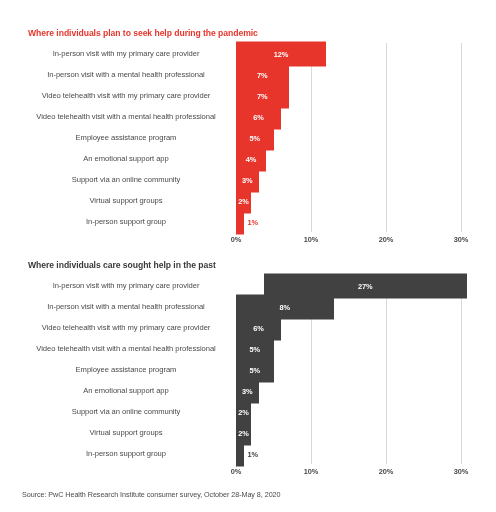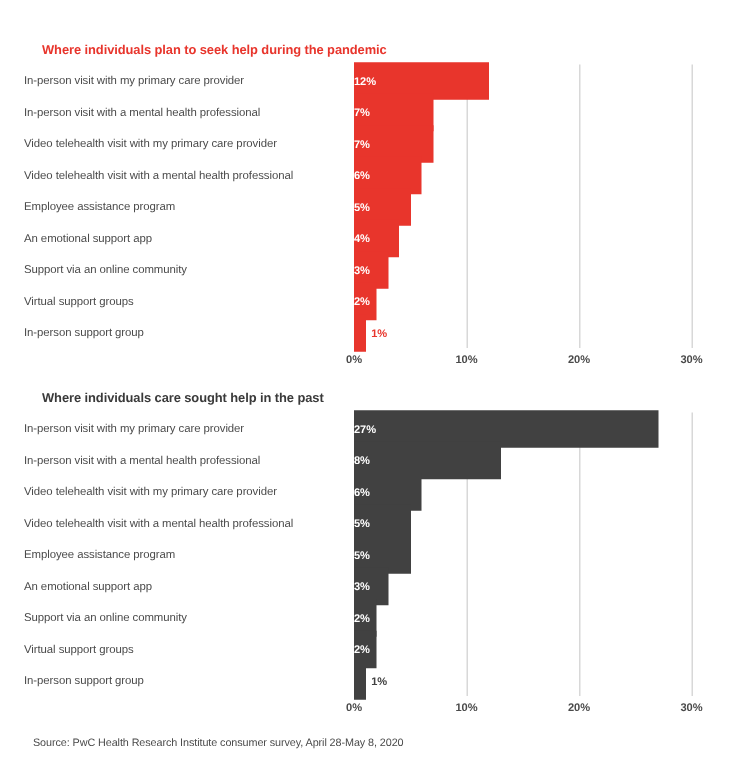--- a/index.html
+++ b/index.html
@@ -95,41 +95,41 @@
   .row {
     position: relative;
     height: 21px;
     display: flex;
     align-items: center;
   }
   .row-label {
     position: absolute;
     right: 260px;     
     width: 220px;
-    text-align: left;
+    text-align: center;
     font-size: 7.6px;
     line-height: 9px;
     color: #4a4a4a;
     white-space: nowrap;
     letter-spacing: -0.05px;
   }
   .bar-wrap {
     position: absolute;
     left: 236px;
     top: 50%;
     transform: translateY(-50%);
     height: 11px;
     display: flex;
     align-items: center;
   }
   .bar {
     height: 25px;
     display: flex;
     align-items: center;
-    justify-content: flex-start;
+    justify-content: center;
     box-sizing: border-box;
     padding-right: 0;
   }
   .bar-red { background: #e8352c; }
   .bar-dark { background: #414141; }
 
   .bar-value-in {
     font-size: 7.4px;
     font-weight: bold;
     color: #ffffff;
@@ -274,21 +274,21 @@
     <div class="plot">
       <div class="rows">
         <div class="gridlines">
             <div class="gridline" style="left: 311px;"></div>
             <div class="gridline" style="left: 386px;"></div>
             <div class="gridline" style="left: 461px;"></div>
           </div>
       <div class="row">
             <div class="row-label">In-person visit with my primary care provider</div>
             <div class="bar-wrap">
-              <div class="bar bar-dark" style="width: 202.5px;">
+              <div class="bar bar-dark" style="width: 202.5px; margin-left: 28px;">
                 <span class="bar-value-in">27%</span>
               </div>
             </div>
           </div>
           <div class="row">
             <div class="row-label">In-person visit with a mental health professional</div>
             <div class="bar-wrap">
               <div class="bar bar-dark" style="width: 97.5px;">
                 <span class="bar-value-in">8%</span>
               </div>
@@ -352,14 +352,14 @@
         </div>
       <div class="axis">
           <div class="axis-tick" style="left: 236px;">0%</div>
           <div class="axis-tick" style="left: 311px;">10%</div>
           <div class="axis-tick" style="left: 386px;">20%</div>
           <div class="axis-tick" style="left: 461px;">30%</div>
         </div>
     </div>
   </div>
 
-  <div class="source">Source: PwC Health Research Institute consumer survey, April 28-May 8, 2020</div>
+  <div class="source">Source: PwC Health Research Institute consumer survey, October 28-May 8, 2020</div>
 </div>
 
 </body></html>

